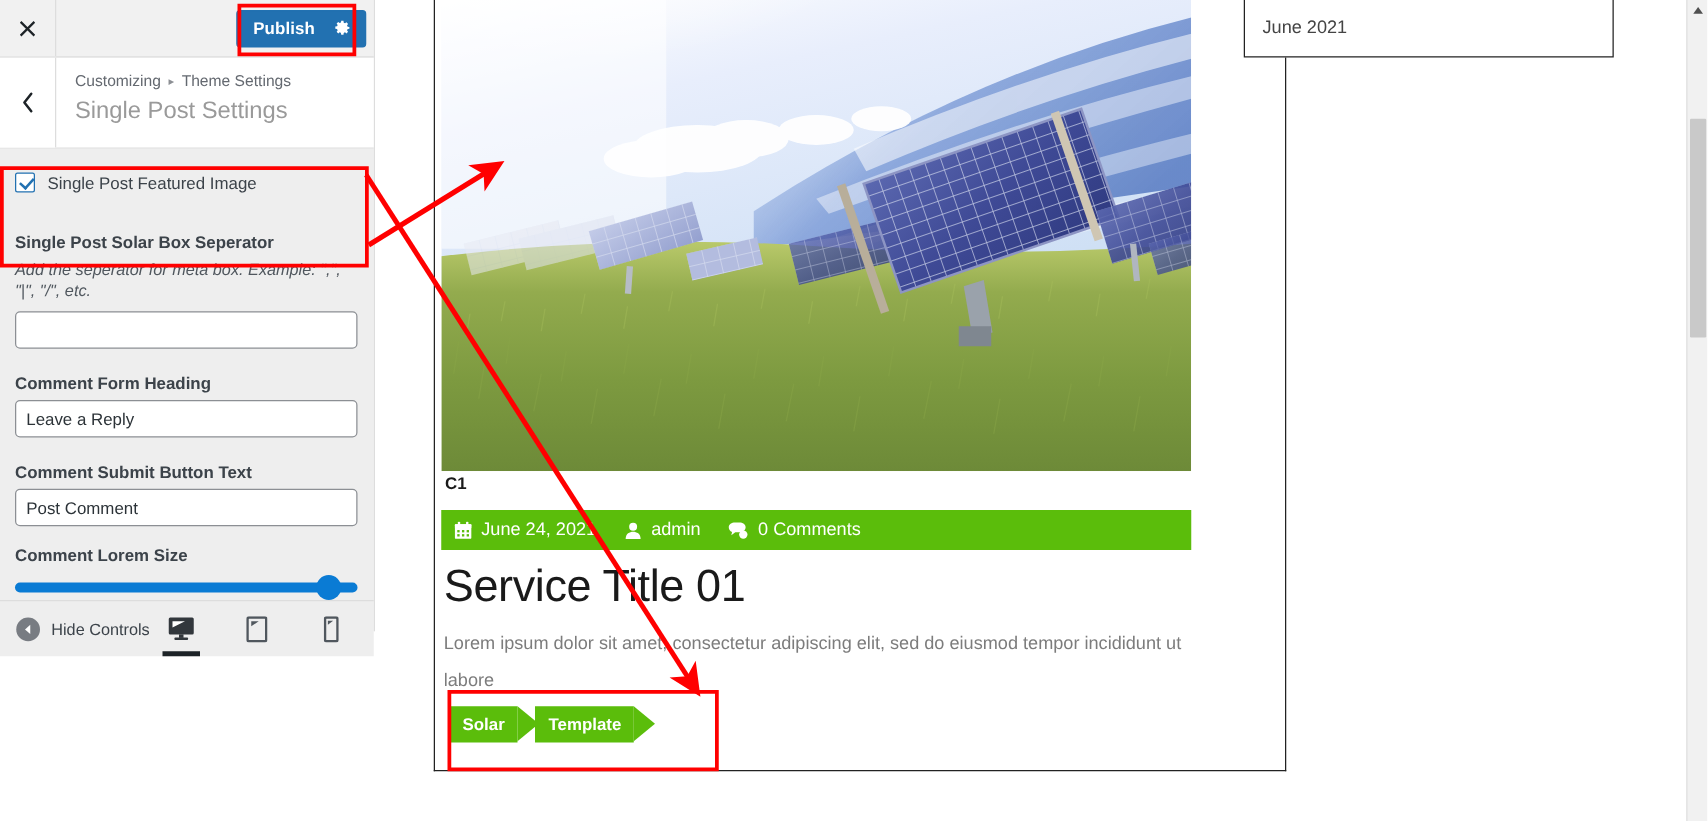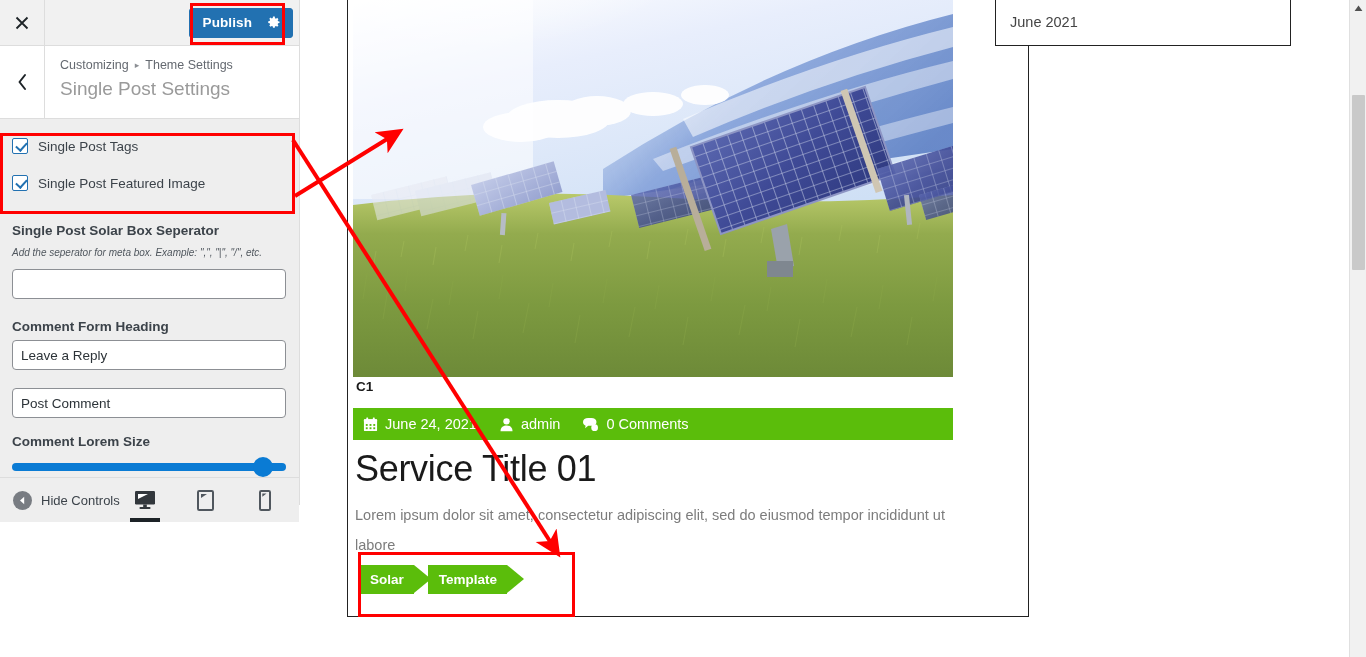--- a/index.html
+++ b/index.html
@@ -97,21 +97,21 @@
     border: solid #2271b1; border-width: 0 2px 2px 0;
     transform: rotate(42deg);
   }
   .cb-label { cursor: pointer; }
 
   .field-label {
     font-size: 13.5px; font-weight: bold; color: #3c434a;
     margin-bottom: 4px; line-height: 19px;
   }
   .field-desc {
-    font-size: 10px; font-style: italic; color: #50575e;
+    font-size: 13px; font-style: italic; color: #50575e;
     line-height: 17px; margin-bottom: 8px;
   }
   .text-input {
     display: block; width: 274px; height: 30px;
     border: 1px solid #8c8f94; border-radius: 4px;
     background: #fff; padding: 0 8px;
     font-family: "Liberation Sans", sans-serif;
     font-size: 13.5px; color: #2c3338;
   }
   .text-input::placeholder { color: #8c8f94; }
@@ -293,24 +293,20 @@
         </div>
         <div class="section-title">Single Post Settings</div>
       </div>
     </div>
 
     <div class="cz-body">
 
       <div class="ctrl">
         <div class="cb-row">
           <div class="cbox checked"></div>
-          <div class="cb-label">Single Post Tags</div>
-        </div>
-        <div class="cb-row">
-          <div class="cbox checked"></div>
           <div class="cb-label">Single Post Featured Image</div>
         </div>
       </div>
 
       <div class="sp-24"></div>
 
       <div class="ctrl">
         <div class="field-label">Single Post Solar Box Seperator</div>
         <div class="field-desc">Add the seperator for meta box. Example: ",", "|", "/", etc.</div>
         <input class="text-input" type="text" value="" style="">
@@ -319,20 +315,21 @@
       <div class="sp-18"></div>
 
       <div class="ctrl">
         <div class="field-label">Comment Form Heading</div>
         <input class="text-input" type="text" value="Leave a Reply" style="">
       </div>
 
       <div class="sp-18"></div>
 
       <div class="ctrl">
+        <div class="field-label">Comment Submit Button Text</div>
         <input class="text-input" type="text" value="Post Comment" style="">
       </div>
 
       <div class="sp-14"></div>
 
       <div class="ctrl">
         <div class="field-label">Comment Lorem Size</div>
         <div class="slider-wrap">
           <div class="slider-track"></div>
           <div class="slider-thumb" id="slider-thumb" style="left: 241.3px;"></div>

